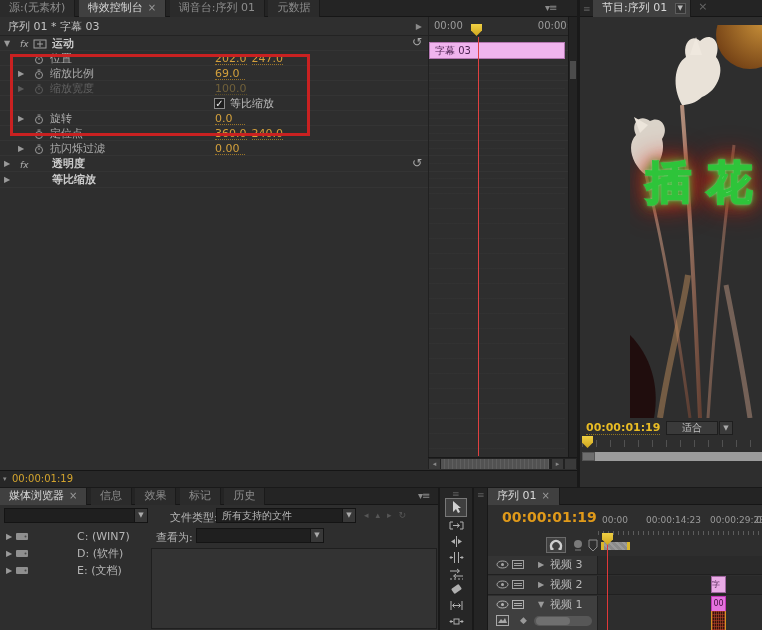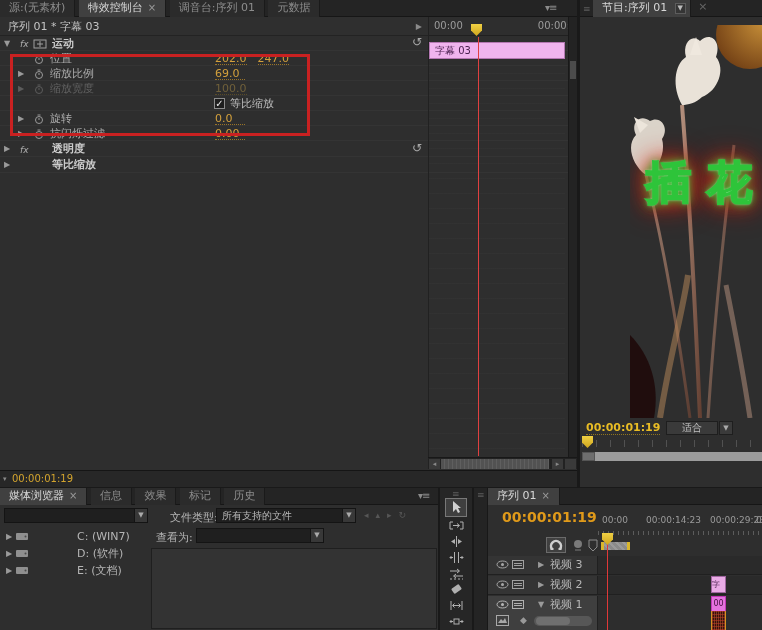--- a/index.html
+++ b/index.html
@@ -28,21 +28,21 @@
   .ecrow.sec { height:17px; line-height:17px; font-weight:bold; color:#d2d2d2; padding-left:6px; }
   .ecrow.grp { height:16px; line-height:16px; }
   .tw { position:absolute; left:4px; top:0; width:10px; color:#9a9a9a; font-size:8px; }
   .tw.child { left:18px; }
   .fxi { position:absolute; left:20px; top:1px; font-style:italic; font-size:9px; color:#adadad; }
   .efname { position:absolute; left:52px; color:#cccccc; font-weight:bold; }
   .pname  { position:absolute; left:50px; color:#adadad; }
   .sw { position:absolute; left:34px; top:3px; }
   .vals { position:absolute; left:215px; top:0; }
   .val { display:inline-block; min-width:30px; color:#d3a03c; border-bottom:1px dotted #9a7428; margin-right:4px; height:13px; line-height:14px;}
-  .val.second { margin-left:7px; }
+  .val.second { margin-left:1px; }
   .dim .pname { color:#616161; }
   .dim .val { color:#70603a; border-bottom-color:#5a4c28; }
   .reset { position:absolute; left:412px; top:-1px; color:#a8a8a8; font-size:12px; }
   .cbx { position:absolute; left:214px; top:2px; width:11px; height:11px; background:#1e1e1e; border:1px solid #8c8c8c; color:#e8e8e8; font-size:10px; line-height:10px; text-align:center;}
   .cbl { position:absolute; left:230px; color:#bdbdbd; }
   .redbox { position:absolute; left:10px; top:54px; width:300px; height:82px; border:3px solid #c92121; z-index:30; pointer-events:none; }
   .ec-mini { position:absolute; left:428px; top:17px; width:140px; height:440px; border-left:1px solid #212121; }
   .mini-ruler { position:absolute; left:0; top:0; right:0; height:19px; border-bottom:1px solid #202020; color:#9c9c9c; font-size:10px; }
   .mini-ruler .t0 { position:absolute; left:5px; top:3px; }
   .mini-ruler .t1 { position:absolute; right:-2px; top:3px; }
@@ -211,20 +211,30 @@
         <span class="sw">
             <svg width="10" height="10">
               <circle cx="5" cy="6" r="3.5" fill="none" stroke="#9a9a9a"></circle>
               <path d="M5 6V4M3.5 1h3" stroke="#9a9a9a"></path>
             </svg>
           </span>
         <span class="pname">旋转</span>
         <span class="vals"><span class="val">0.0</span></span>
       </div>
 
+      <div class="ecrow">
+        <span class="sw">
+            <svg width="10" height="10">
+              <circle cx="5" cy="6" r="3.5" fill="none" stroke="#9a9a9a"></circle>
+              <path d="M5 6V4M3.5 1h3" stroke="#9a9a9a"></path>
+            </svg>
+          </span>
+        <span class="pname">定位点</span>
+        <span class="vals"><span class="val">360.0</span><span class="val second">240.0</span></span>
+      </div>
 
       <div class="ecrow">
         <span class="tw child">▶</span>
         <span class="sw">
             <svg width="10" height="10">
               <circle cx="5" cy="6" r="3.5" fill="none" stroke="#9a9a9a"></circle>
               <path d="M5 6V4M3.5 1h3" stroke="#9a9a9a"></path>
             </svg>
           </span>
         <span class="pname">抗闪烁过滤</span>

